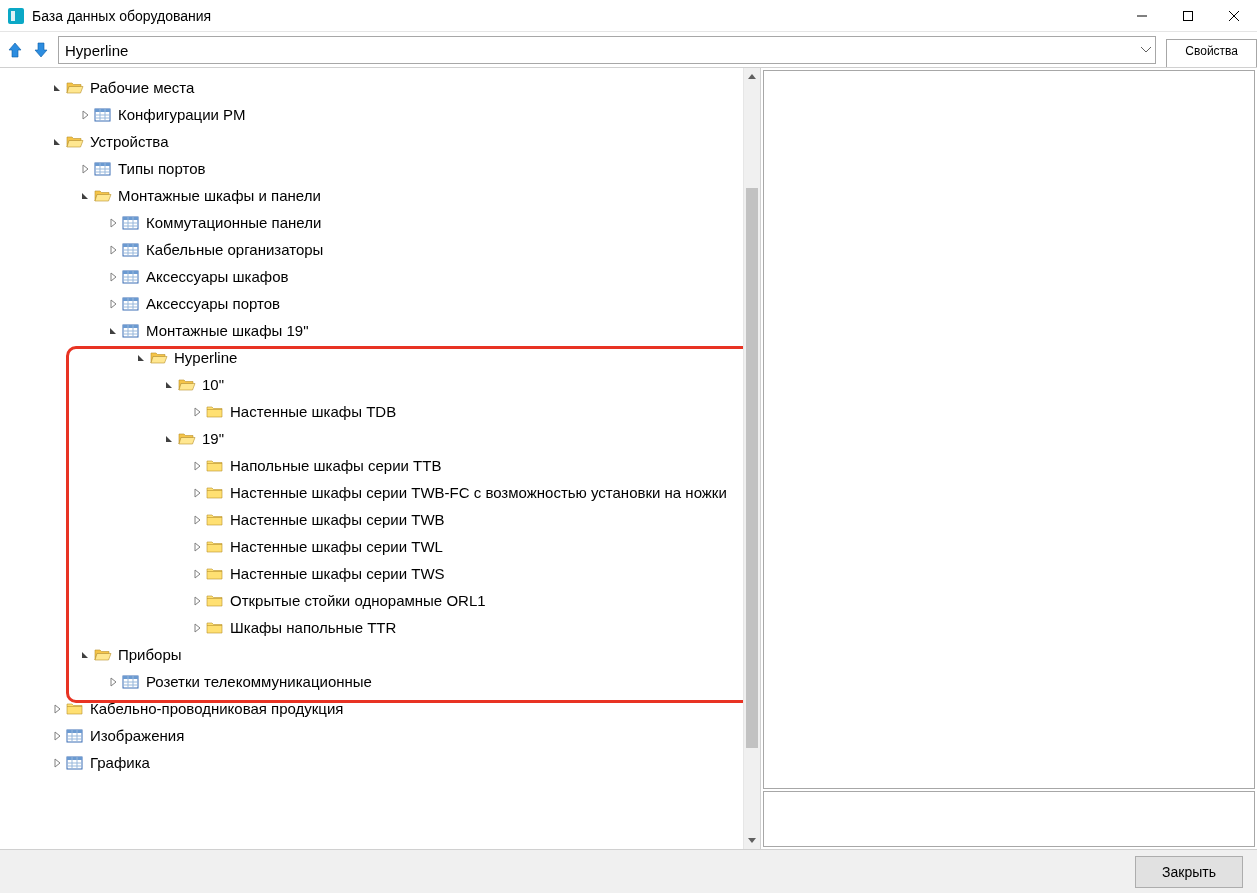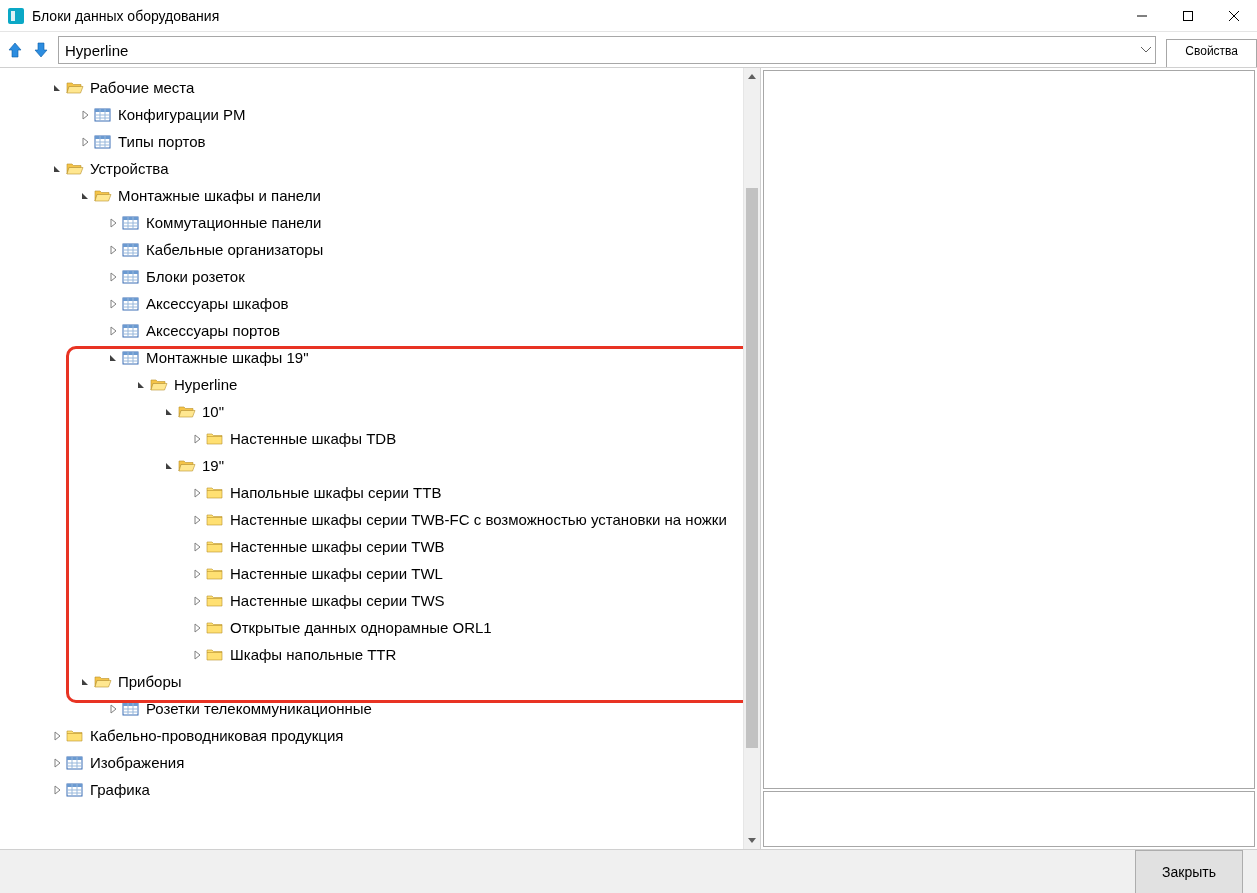--- a/index.html
+++ b/index.html
@@ -35,21 +35,21 @@
   .indent2 { padding-left: 70px; }
   .indent3 { padding-left: 98px; }
   .indent4 { padding-left: 126px; }
   .indent5 { padding-left: 154px; }
   .indent6 { padding-left: 182px; }
   .highlight-box { position: absolute; border: 3px solid #e83323; border-radius: 10px; pointer-events: none; }
   .right-pane { flex: 1; display: flex; flex-direction: column; }
   .props-area { flex: 1; border: 1px solid #a7a7a7; margin: 2px 2px 2px 2px; background: #fff; }
   .props-bottom { height: 56px; border: 1px solid #a7a7a7; margin: 0 2px 2px 2px; background: #fff; }
   .footer { height: 44px; border-top: 1px solid #d0d0d0; display: flex; align-items: center; justify-content: flex-end; padding-right: 14px; background: #f0f0f0; }
-  .footer button { height: 44px; padding: 0 26px; font-size: 14px; font-family: inherit; background: #e1e1e1; border: 1px solid #adadad; }
+  .footer button { height: 32px; padding: 0 26px; font-size: 14px; font-family: inherit; background: #e1e1e1; border: 1px solid #adadad; }
   svg { display: block; }
 </style>
 </head>
 <body>
 
 <svg width="0" height="0" style="position:absolute">
   <defs>
     <g id="folder-open">
       <path d="M1 3 h5 l1.5 1.5 H15 v2 H3 L1 13 z" fill="#f5c448" stroke="#b8902a" stroke-width="0.6"></path>
       <path d="M3 6.5 H17 L14.5 13 H1 z" fill="#ffe790" stroke="#b8902a" stroke-width="0.6"></path>
@@ -86,21 +86,21 @@
 </svg>
 
 <div class="window">
 
   <div class="titlebar">
     <span class="app-icon">
         <svg width="16" height="16">
           <use href="#app-icon-g"></use>
         </svg>
       </span>
-    <span class="title">Блоки данных оборудования</span>
+    <span class="title">База данных оборудования</span>
     <span class="spacer"></span>
     <div class="win-btns">
       <div class="win-btn">
           <svg width="10" height="10">
             <line x1="0" y1="5" x2="10" y2="5" stroke="#000" stroke-width="1"></line>
           </svg>
         </div>
       <div class="win-btn">
           <svg width="10" height="10">
             <rect x="0.5" y="0.5" width="9" height="9" fill="none" stroke="#000" stroke-width="1"></rect>
@@ -168,48 +168,48 @@
                 </svg>
               </span>
             <span class="icon">
                 <svg width="18" height="16">
                   <use href="#table-icon"></use>
                 </svg>
               </span>
             <span>Конфигурации РМ</span>
           </div>
 
+          <div class="row indent1">
+            <span class="arrow">
+                <svg width="8" height="8">
+                  <use href="#arrow-expanded"></use>
+                </svg>
+              </span>
+            <span class="icon">
+                <svg width="18" height="16">
+                  <use href="#folder-open"></use>
+                </svg>
+              </span>
+            <span>Устройства</span>
+          </div>
+
           <div class="row indent2">
             <span class="arrow">
                 <svg width="8" height="10">
                   <use href="#arrow-collapsed"></use>
                 </svg>
               </span>
             <span class="icon">
                 <svg width="18" height="16">
                   <use href="#table-icon"></use>
                 </svg>
               </span>
             <span>Типы портов</span>
           </div>
 
-          <div class="row indent1">
-            <span class="arrow">
-                <svg width="8" height="8">
-                  <use href="#arrow-expanded"></use>
-                </svg>
-              </span>
-            <span class="icon">
-                <svg width="18" height="16">
-                  <use href="#folder-open"></use>
-                </svg>
-              </span>
-            <span>Устройства</span>
-          </div>
-
           <div class="row indent2">
             <span class="arrow">
                 <svg width="8" height="8">
                   <use href="#arrow-expanded"></use>
                 </svg>
               </span>
             <span class="icon">
                 <svg width="18" height="16">
                   <use href="#folder-open"></use>
                 </svg>
@@ -238,64 +238,51 @@
                 </svg>
               </span>
             <span class="icon">
                 <svg width="18" height="16">
                   <use href="#table-icon"></use>
                 </svg>
               </span>
             <span>Кабельные организаторы</span>
           </div>
 
+
           <div class="row indent3">
             <span class="arrow">
                 <svg width="8" height="10">
                   <use href="#arrow-collapsed"></use>
                 </svg>
               </span>
             <span class="icon">
                 <svg width="18" height="16">
                   <use href="#table-icon"></use>
                 </svg>
               </span>
-            <span>Блоки розеток</span>
+            <span>Аксессуары шкафов</span>
           </div>
 
           <div class="row indent3">
             <span class="arrow">
                 <svg width="8" height="10">
                   <use href="#arrow-collapsed"></use>
                 </svg>
               </span>
             <span class="icon">
                 <svg width="18" height="16">
                   <use href="#table-icon"></use>
                 </svg>
               </span>
-            <span>Аксессуары шкафов</span>
+            <span>Аксессуары портов</span>
           </div>
 
           <div class="row indent3">
             <span class="arrow">
-                <svg width="8" height="10">
-                  <use href="#arrow-collapsed"></use>
-                </svg>
-              </span>
-            <span class="icon">
-                <svg width="18" height="16">
-                  <use href="#table-icon"></use>
-                </svg>
-              </span>
-            <span>Аксессуары портов</span>
-          </div>
-
-          <div class="row indent3">
-            <span class="arrow">
                 <svg width="8" height="8">
                   <use href="#arrow-expanded"></use>
                 </svg>
               </span>
             <span class="icon">
                 <svg width="18" height="16">
                   <use href="#table-icon"></use>
                 </svg>
               </span>
             <span>Монтажные шкафы 19"</span>
@@ -432,21 +419,21 @@
             <span class="arrow">
                 <svg width="8" height="10">
                   <use href="#arrow-collapsed"></use>
                 </svg>
               </span>
             <span class="icon">
                 <svg width="18" height="16">
                   <use href="#folder-closed"></use>
                 </svg>
               </span>
-            <span>Открытые данных однорамные ORL1</span>
+            <span>Открытые стойки однорамные ORL1</span>
           </div>
 
           <div class="row indent6">
             <span class="arrow">
                 <svg width="8" height="10">
                   <use href="#arrow-collapsed"></use>
                 </svg>
               </span>
             <span class="icon">
                 <svg width="18" height="16">

